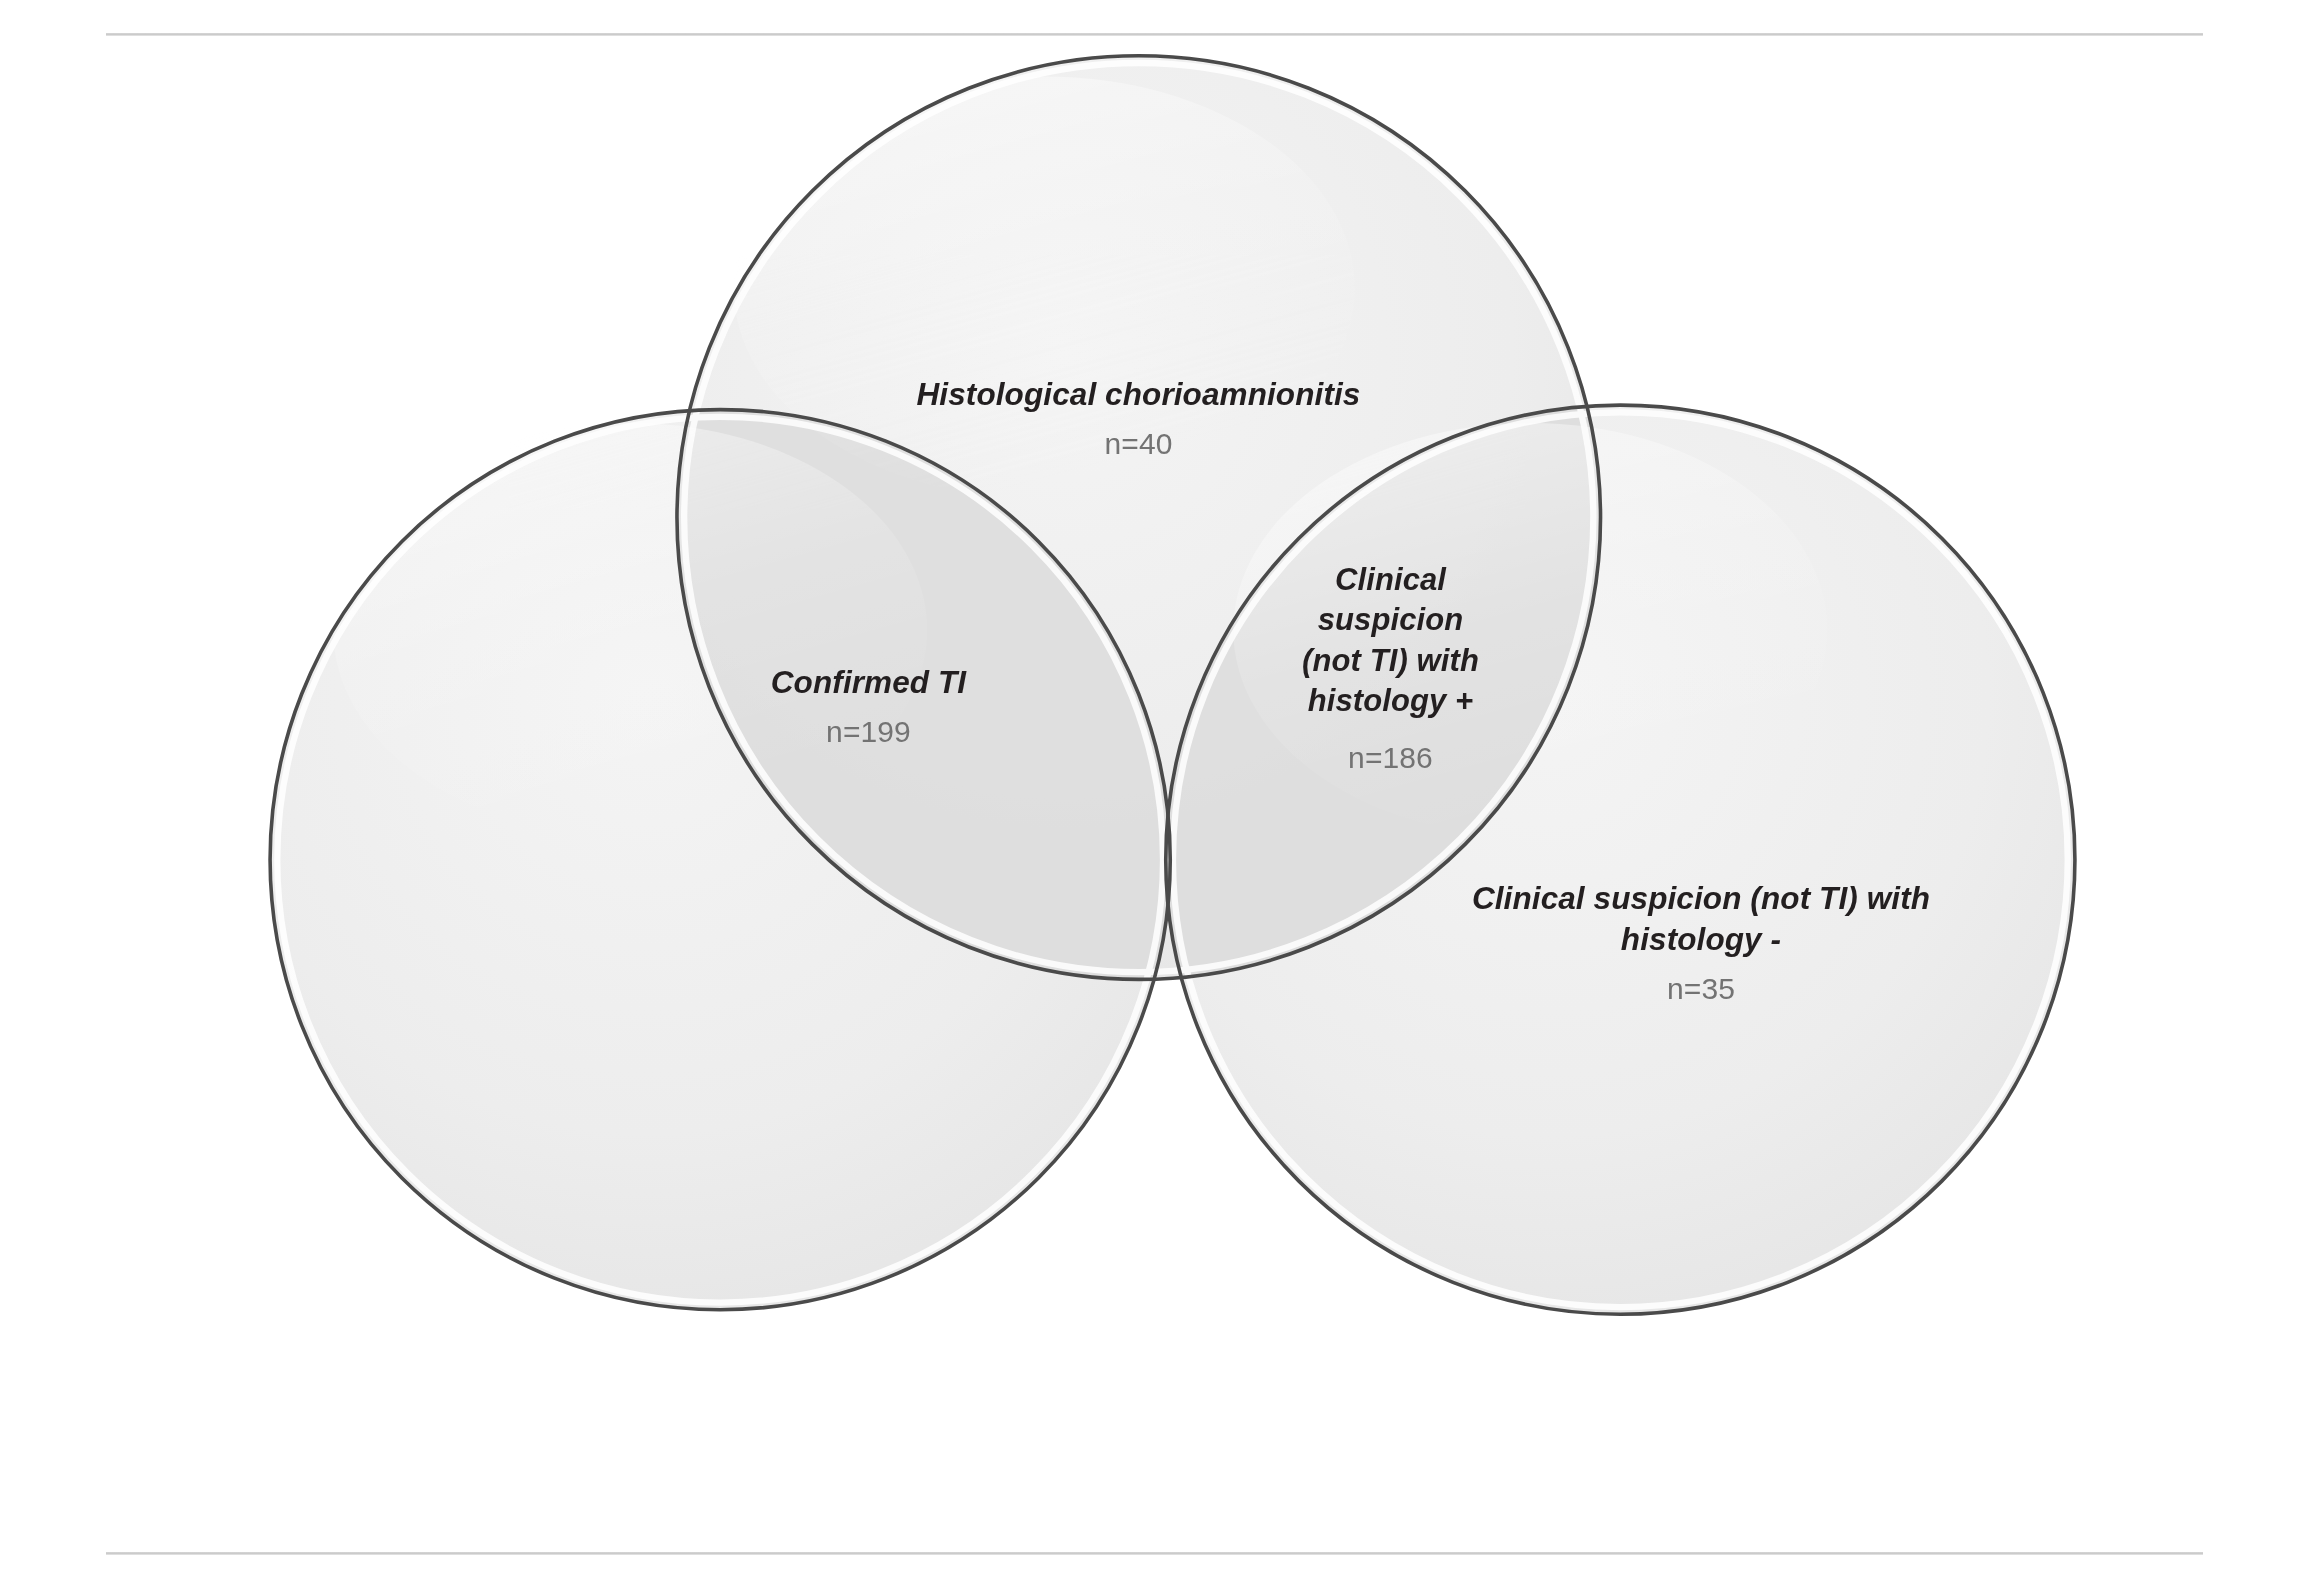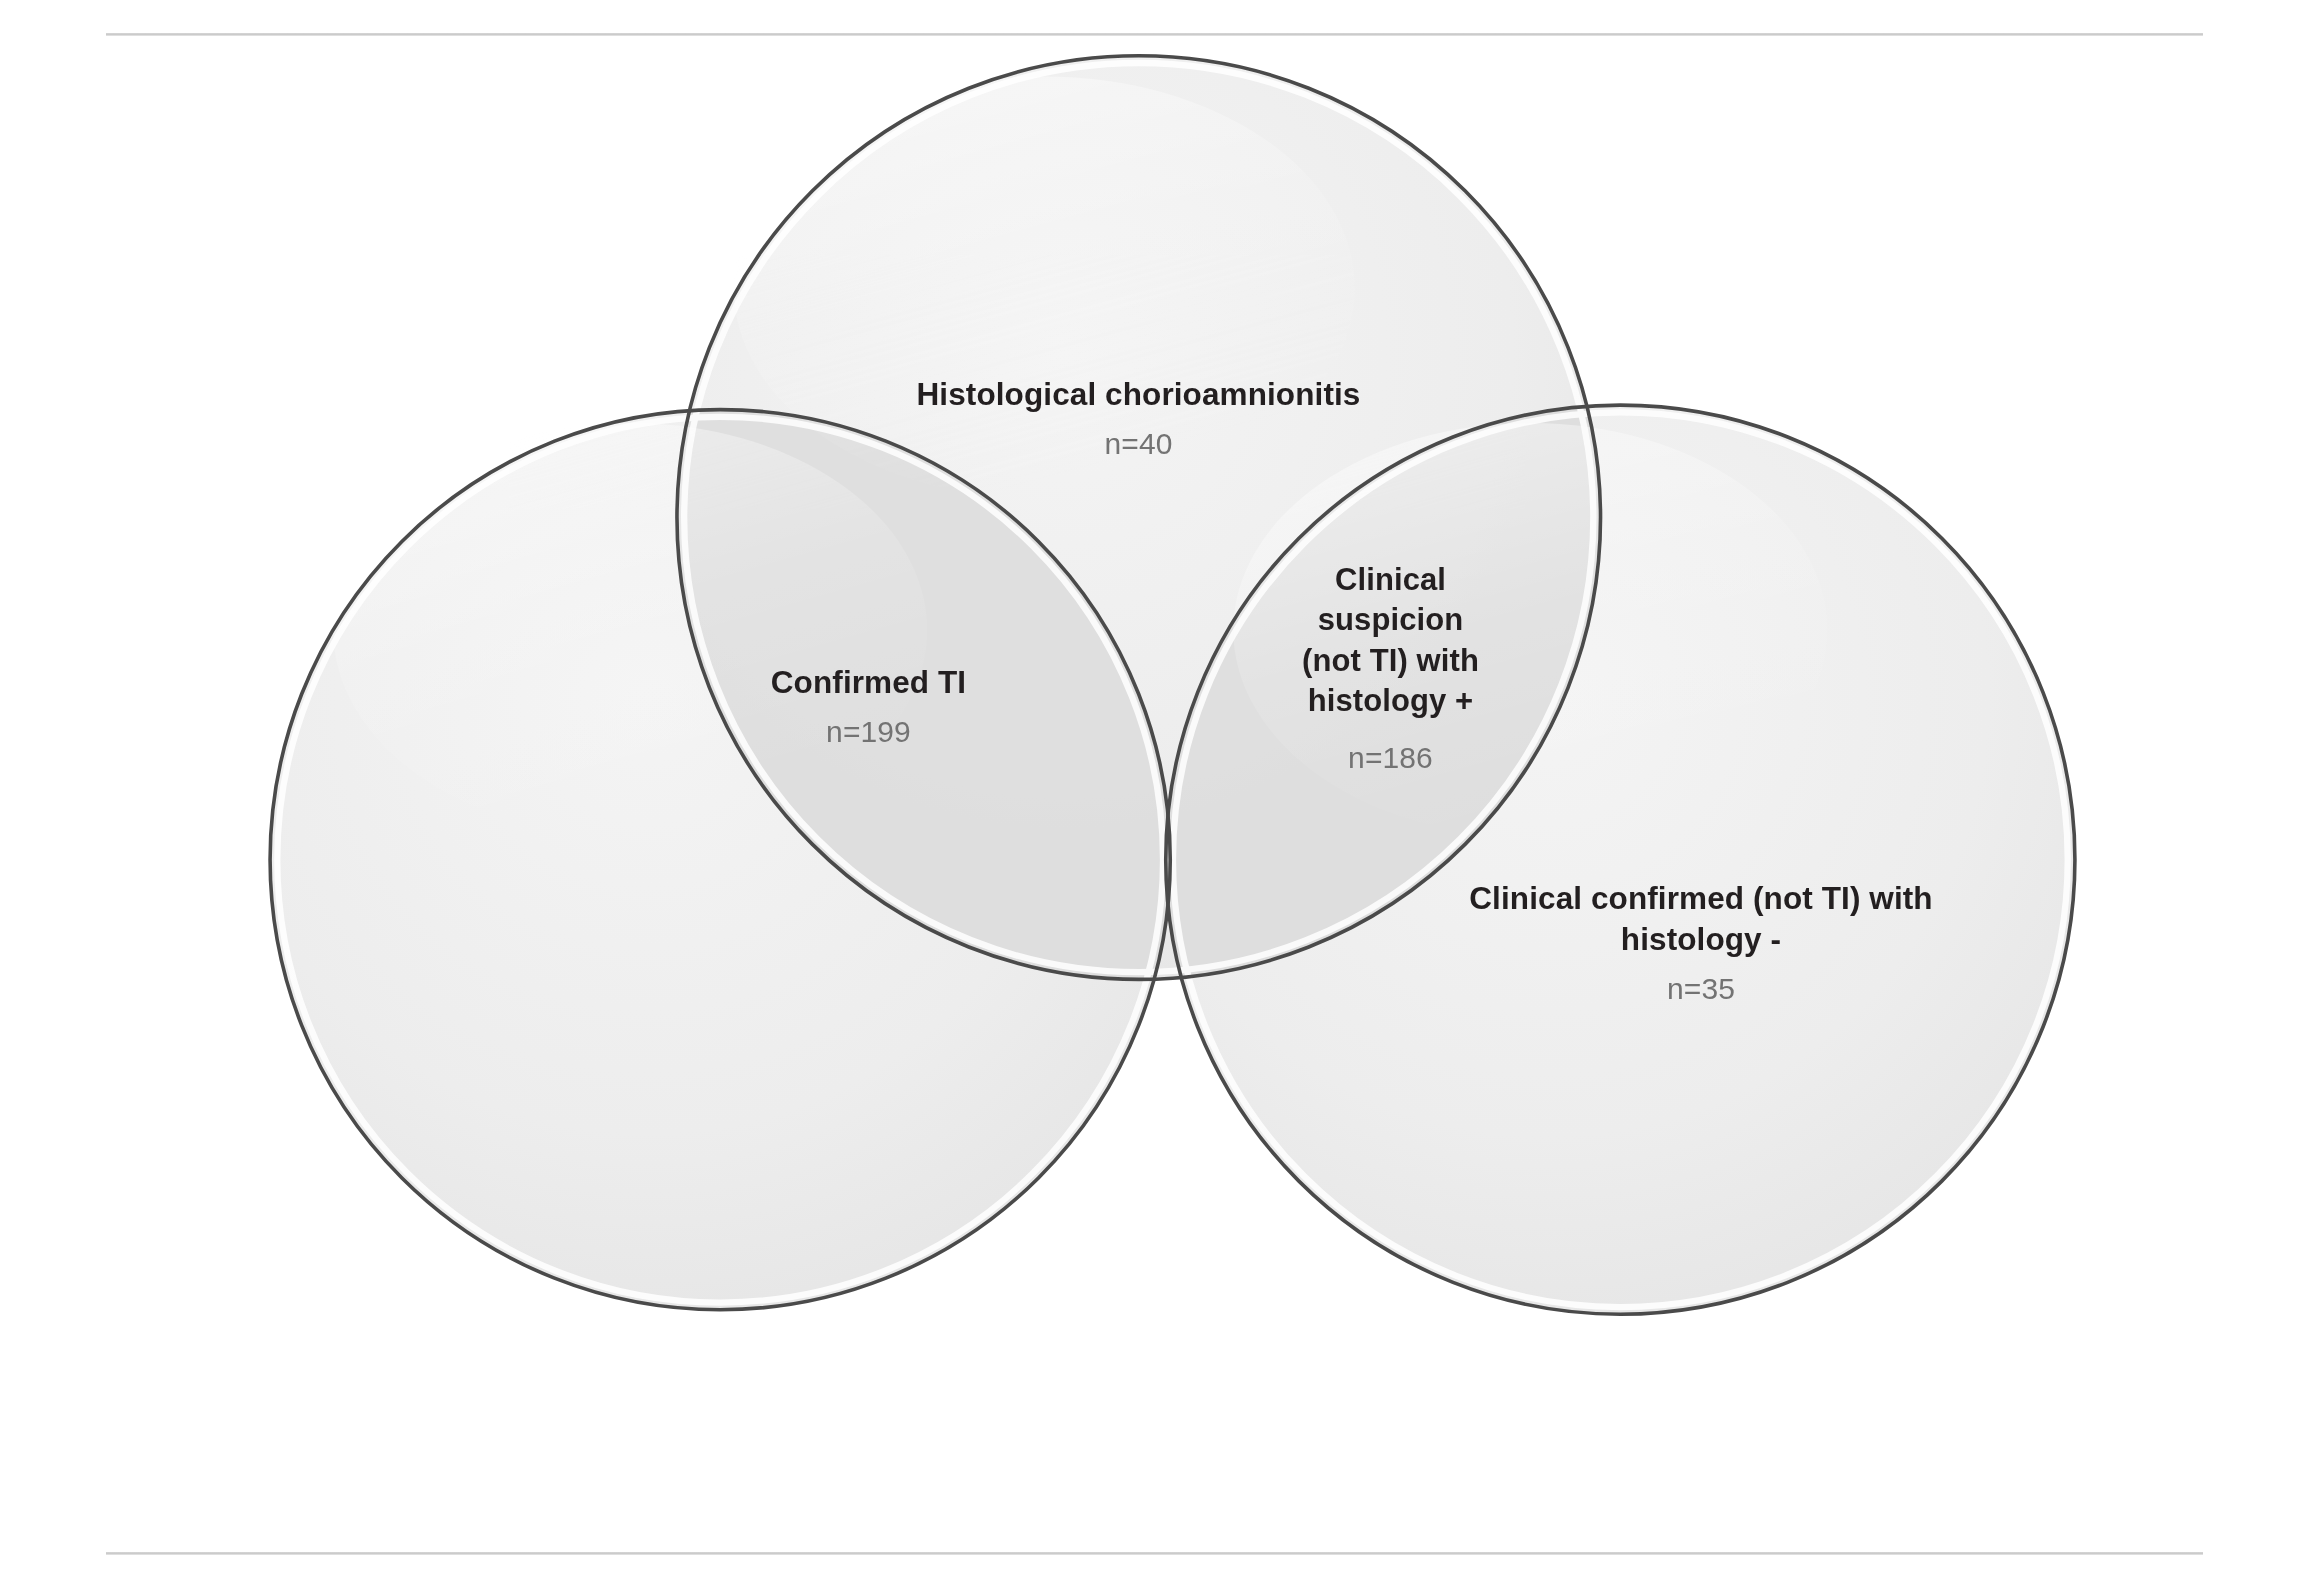--- a/index.html
+++ b/index.html
@@ -47,20 +47,21 @@
     position: absolute;
     text-align: center;
     color: #231f20;
     line-height: 1.30;
     letter-spacing: 0.1px;
   }
   .venn-label .title {
     display: block;
     font-weight: bold;
     font-size: 31.5px;
+    font-style: italic;
   }
   .venn-label .count {
     display: block;
     font-weight: normal;
     font-size: 30px;
     margin-top: 9px;
     color: #737373;
   }
 
   
@@ -172,21 +173,21 @@
     </g>
   </svg>
 
   <div class="venn-label" id="label-top">
     <span class="title">Histological chorioamnionitis</span>
     <span class="count">n=40</span>
   </div>
 
 
   <div class="venn-label" id="label-right">
-    <span class="title">Clinical confirmed (not TI) with</span>
+    <span class="title">Clinical suspicion (not TI) with</span>
     <span class="title">histology -</span>
     <span class="count">n=35</span>
   </div>
 
   <div class="venn-label" id="label-intersect-left">
     <span class="title">Confirmed TI</span>
     <span class="count">n=199</span>
   </div>
 
   <div class="venn-label" id="label-intersect-right">

